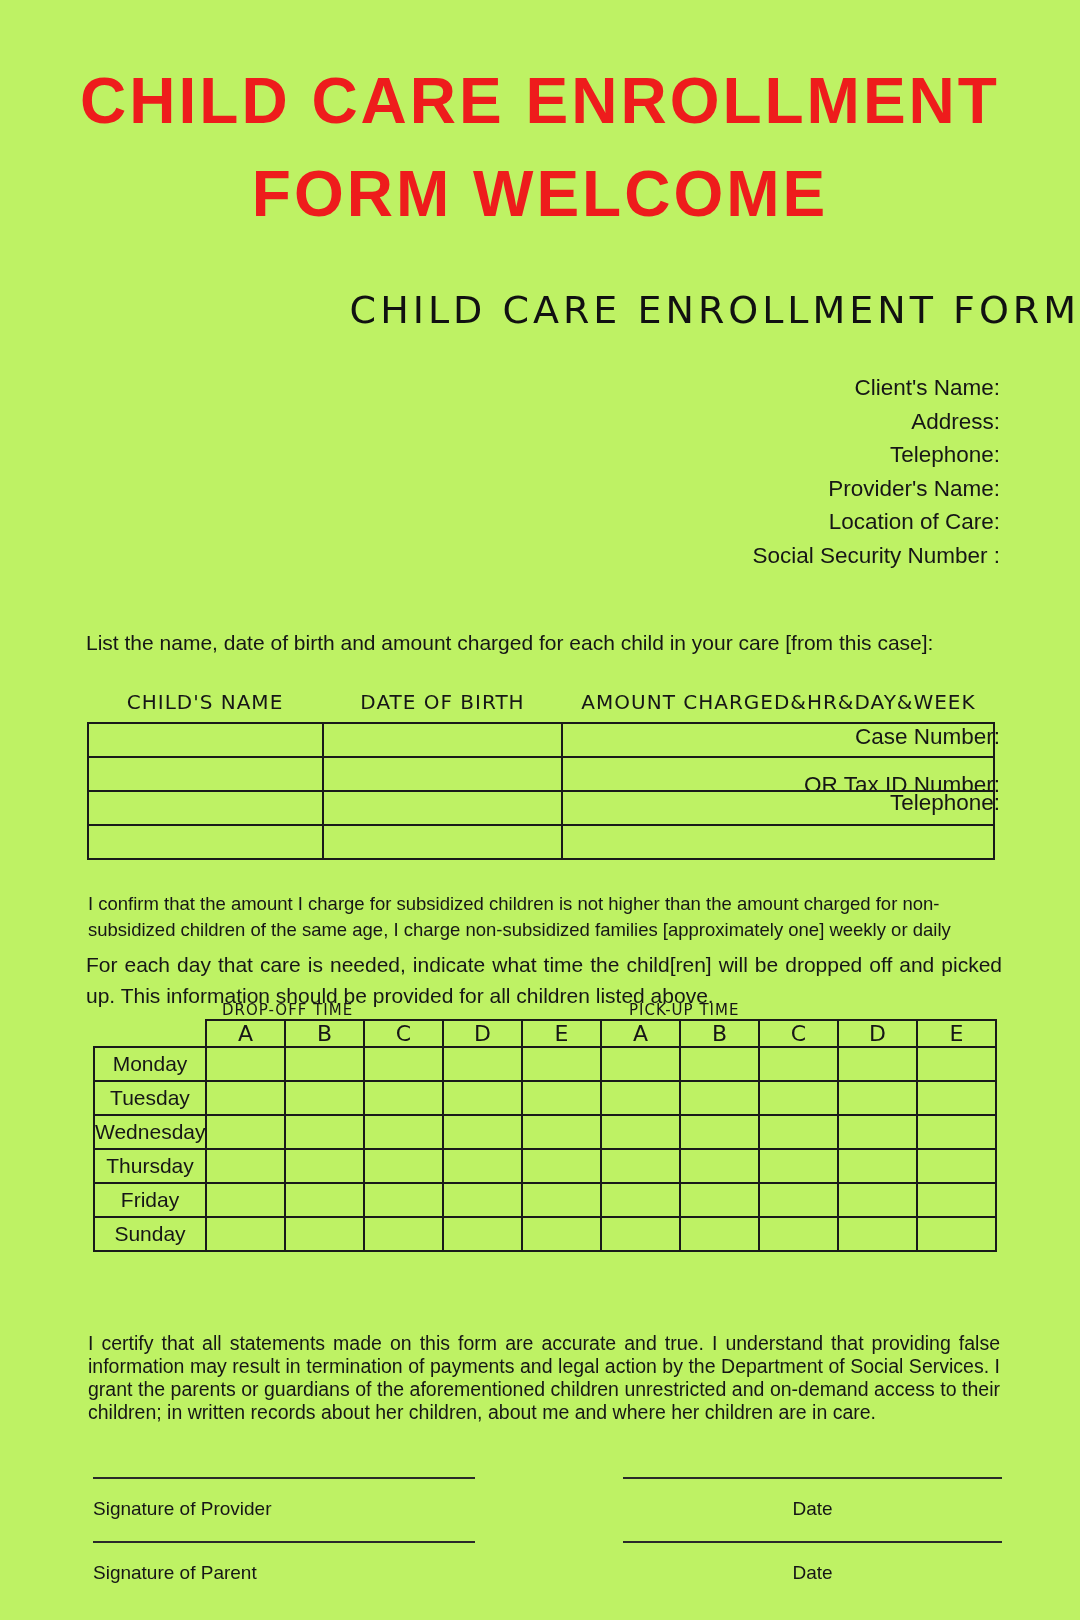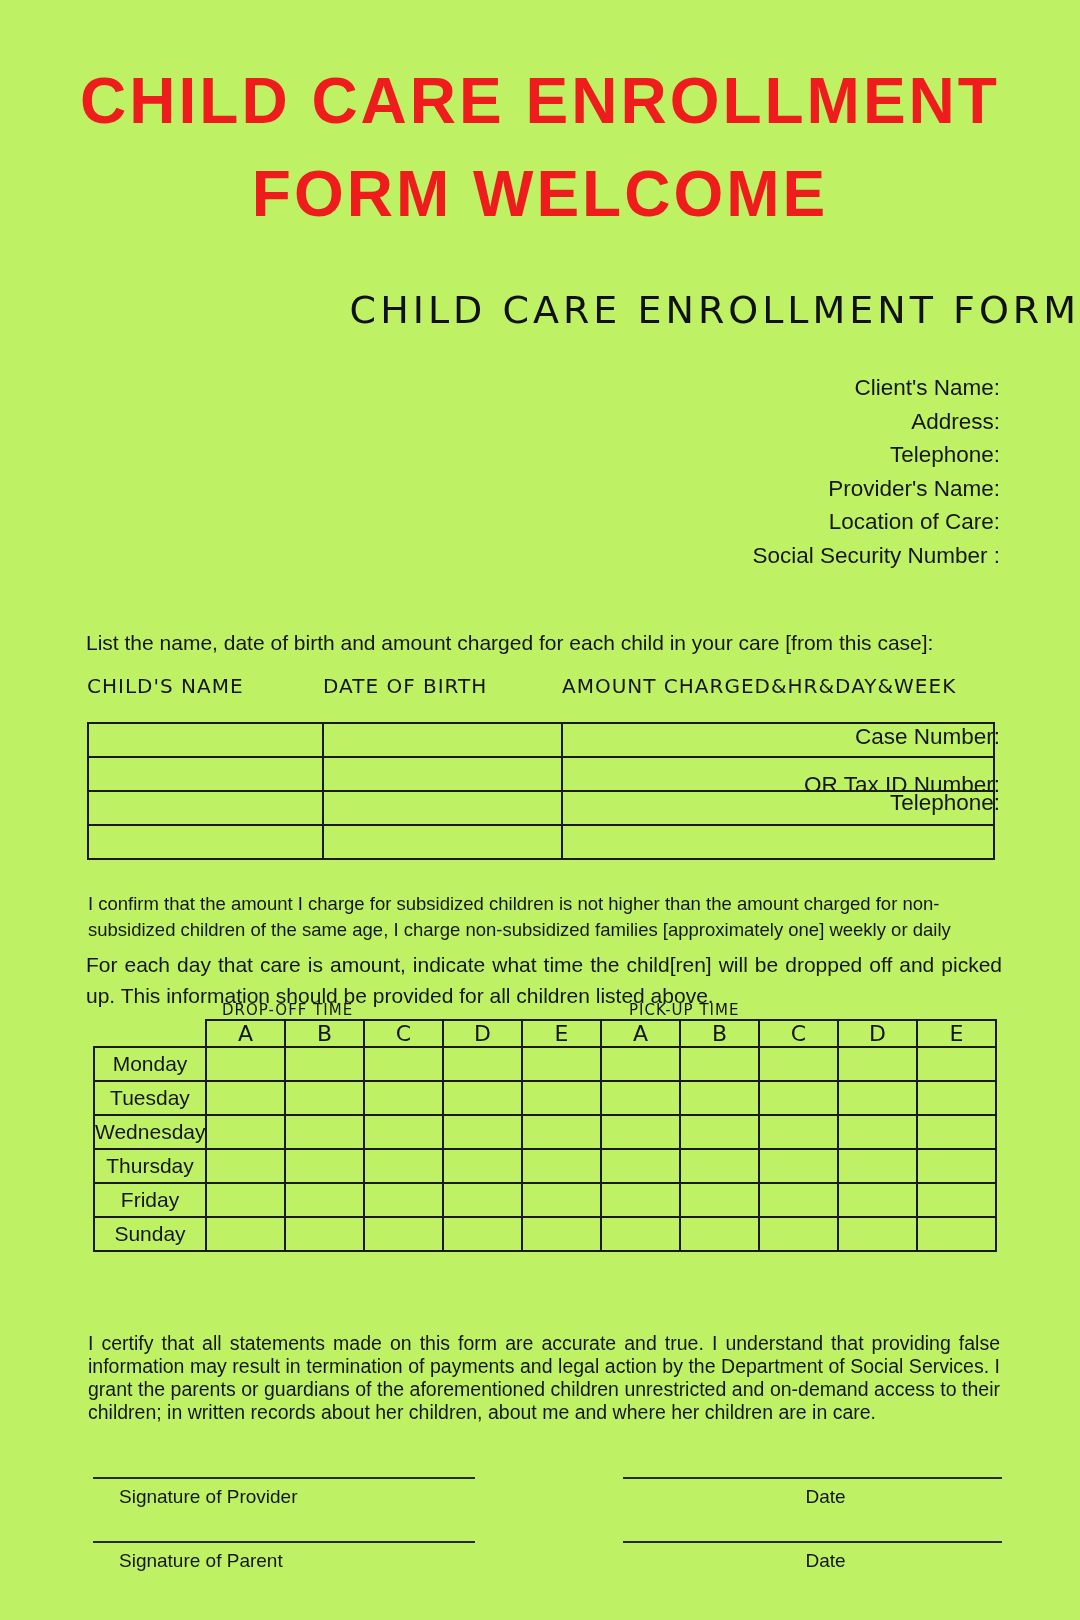--- a/index.html
+++ b/index.html
@@ -27,21 +27,21 @@
   .blank.w285{flex:0 0 285px;}
   .blank.w200{flex:0 0 200px;}
   .gap8{margin-left:8px;}
   .gap15{margin-left:15px;}
   .low{transform:translateY(5px);}
   .endshort{margin-right:40px;}
   
   .intro{position:absolute;top:608px;left:86px;width:916px;font-size:21px;line-height:27.5px;}
   
   .ct-head{position:absolute;top:674px;left:87px;width:908px;display:flex;font-size:20px;letter-spacing:1px;}
-  .ct-head span{display:block;}
+  .ct-head span{display:block;text-align:center;margin-top:16px;}
   .ct-h1{width:236px;}.ct-h2{width:239px;}.ct-h3{width:433px;}
   table{border-collapse:collapse;}
   .ctable{position:absolute;top:722px;left:87px;width:908px;}
   .ctable td{border:2px solid #1a1a1a;height:30px;}
   
   .confirm{position:absolute;top:872px;left:88px;width:906px;font-size:18.5px;line-height:26.5px;}
   .justify{position:absolute;top:928px;left:86px;width:916px;font-size:21px;line-height:31px;text-align:justify;}
   
   .slabel{position:absolute;top:1001px;font-size:15px;letter-spacing:1px;}
   .slabel.dropoff{left:222px;}
@@ -49,21 +49,21 @@
   .stable{position:absolute;top:1019px;left:93px;width:902px;table-layout:fixed;}
   .stable th,.stable td{border:2px solid #1a1a1a;padding:0;}
   .stable th.corner{border:none;background:transparent;}
   .stable th.letter{height:24px;font-weight:normal;font-size:22px;}
   .stable th.day{font-weight:normal;font-size:21px;height:32px;}
   .stable td{height:32px;}
   
   .cert{position:absolute;top:1312px;left:88px;width:912px;font-size:19.5px;line-height:23.3px;text-align:justify;}
   
   .sigline{border-bottom:2px solid #2a2a2a;height:30px;}
-  .siglabel{font-size:19px;line-height:24px;padding-top:6px;margin-left:26px;}
+  .siglabel{font-size:19px;line-height:24px;padding-top:18px;}
   .sig{position:absolute;}
   .sig .center{text-align:center;}
   .sp{left:93px;width:382px;}
   .sd{left:623px;width:379px;}
   .row1{top:1447px;}
   .row2{top:1511px;}
 </style>
 </head>
 <body>
 
@@ -142,21 +142,21 @@
         <tr>
           <td></td>
           <td></td>
           <td></td>
         </tr>
       </tbody>
   </table>
 
   <p class="confirm">I confirm that the amount I charge for subsidized children is not higher than the amount charged for non-subsidized children of the same age, I charge non-subsidized families [approximately one] weekly or daily</p>
 
-  <p class="justify">For each day that care is amount, indicate what time the child[ren] will be dropped off and picked up. This information should be provided for all children listed above.</p>
+  <p class="justify">For each day that care is needed, indicate what time the child[ren] will be dropped off and picked up. This information should be provided for all children listed above.</p>
 
   <span class="slabel dropoff hand">DROP-OFF TIME</span>
   <span class="slabel pickup hand">PICK-UP TIME</span>
 
   <table class="stable">
     <colgroup>
       <col style="width:112px">
       <col style="width:79px">
         <col style="width:79px">
         <col style="width:79px">

